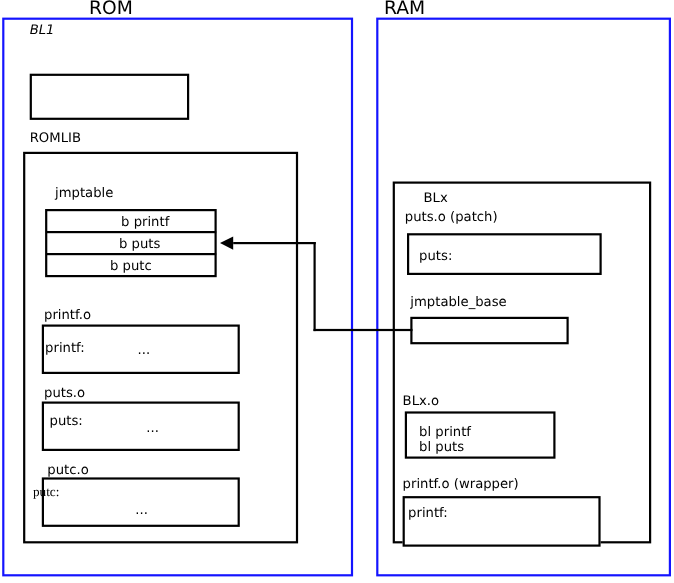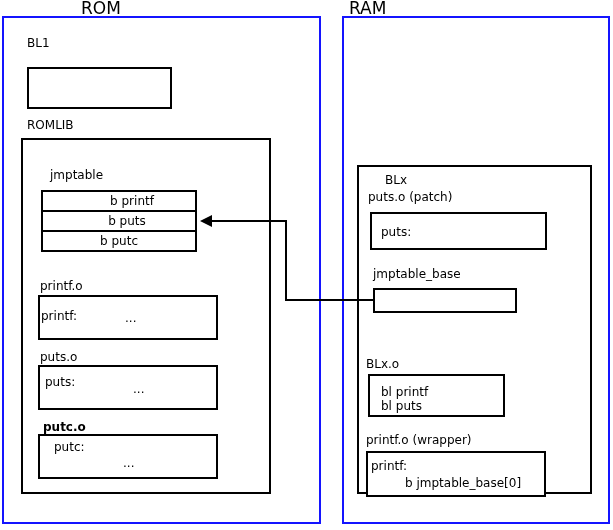--- a/index.html
+++ b/index.html
@@ -79,44 +79,44 @@
   }
 </style>
 </head>
 <body>
 
 <div id="canvas">
 
   <div class="region-title" style="left:81px; top:1px;">ROM</div>
   <div class="region" style="left:2px; top:16px; width:319px; height:508px;"></div>
 
-  <div class="lbl" style="left:27px; top:36px;">BL1</div>
+  <div class="lbl" style="left:27px; top:20px;font-style:italic;">BL1</div>
   <div class="box" style="left:27px; top:67px; width:145px; height:42px;"></div>
 
   <div class="lbl" style="left:27px; top:118px;">ROMLIB</div>
   <div class="box" style="left:21px; top:138px; width:250px; height:356px;"></div>
 
   <div class="lbl" style="left:50px; top:168px;">jmptable</div>
   <div class="jmprow" style="left:41px; top:190px; width:156px; height:22px;padding-left:26px;">b printf</div>
   <div class="jmprow" style="left:41px; top:210px; width:156px; height:22px;padding-left:16px;">b puts</div>
   <div class="jmprow" style="left:41px; top:230px; width:156px; height:22px;">b putc</div>
 
   <div class="lbl" style="left:40px; top:279px;">printf.o</div>
   <div class="box" style="left:38px; top:295px; width:180px; height:45px;"></div>
   <div class="boxtext" style="left:41px; top:309px;">printf:</div>
   <div class="boxtext" style="left:125px; top:311px;">...</div>
 
   <div class="lbl" style="left:40px; top:350px;">puts.o</div>
   <div class="box" style="left:38px; top:365px; width:180px; height:45px;"></div>
   <div class="boxtext" style="left:45px; top:375px;">puts:</div>
   <div class="boxtext" style="left:133px; top:382px;">...</div>
 
-  <div class="lbl" style="left:43px; top:420px;font-weight:bold;">putc.o</div>
+  <div class="lbl" style="left:43px; top:420px;">putc.o</div>
   <div class="box" style="left:38px; top:434px; width:180px; height:45px;"></div>
-  <div class="boxtext" style="left:54px; top:440px;">putc:</div>
+  <div class="boxtext" style="left:30px; top:440px;font-family:Liberation Serif, serif;">putc:</div>
   <div class="boxtext" style="left:123px; top:456px;">...</div>
 
   <div class="region-title" style="left:349px; top:1px;">RAM</div>
   <div class="region" style="left:342px; top:16px; width:268px; height:508px;"></div>
 
   <div class="box" style="left:357px; top:165px; width:235px; height:329px;"></div>
   <div class="lbl" style="left:366px; top:173px;margin-left:19px;">BLx</div>
 
   <div class="lbl" style="left:368px; top:190px;">puts.o (patch)</div>
   <div class="box" style="left:370px; top:212px; width:177px; height:38px;"></div>
@@ -126,21 +126,20 @@
   <div class="box" style="left:373px; top:288px; width:144px; height:25px;"></div>
 
   <div class="lbl" style="left:366px; top:357px;">BLx.o</div>
   <div class="box" style="left:368px; top:374px; width:137px; height:43px;"></div>
   <div class="boxtext" style="left:381px; top:385px;">bl printf</div>
   <div class="boxtext" style="left:381px; top:399px;">bl puts</div>
 
   <div class="lbl" style="left:366px; top:433px;">printf.o (wrapper)</div>
   <div class="box" style="left:366px; top:451px; width:180px; height:46px;"></div>
   <div class="boxtext" style="left:371px; top:459px;">printf:</div>
-  <div class="boxtext" style="left:405px; top:476px;">b jmptable_base[0]</div>
 
   <div class="conn" style="left:285px; top:299px; width:90px; height:2px;"></div>
 
   <div class="conn" style="left:285px; top:220px; width:2px; height:81px;"></div>
 
   <div class="conn" style="left:212px; top:220px; width:75px; height:2px;"></div>
 
   <div class="arrowhead" style="left:200px; top:215px;"></div>
 
 </div>

